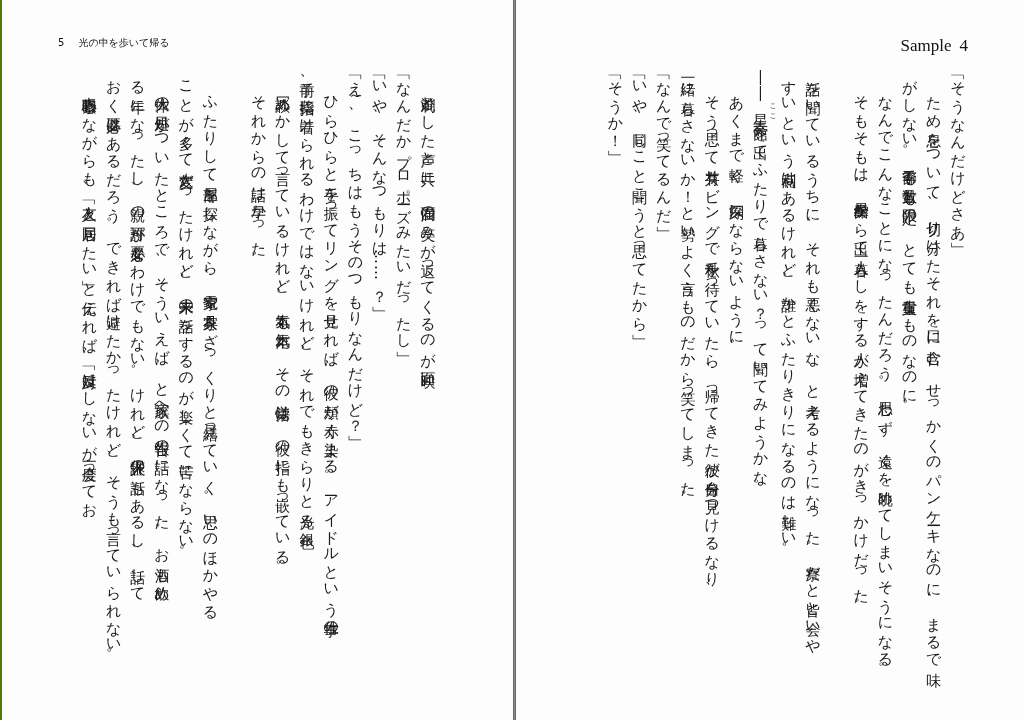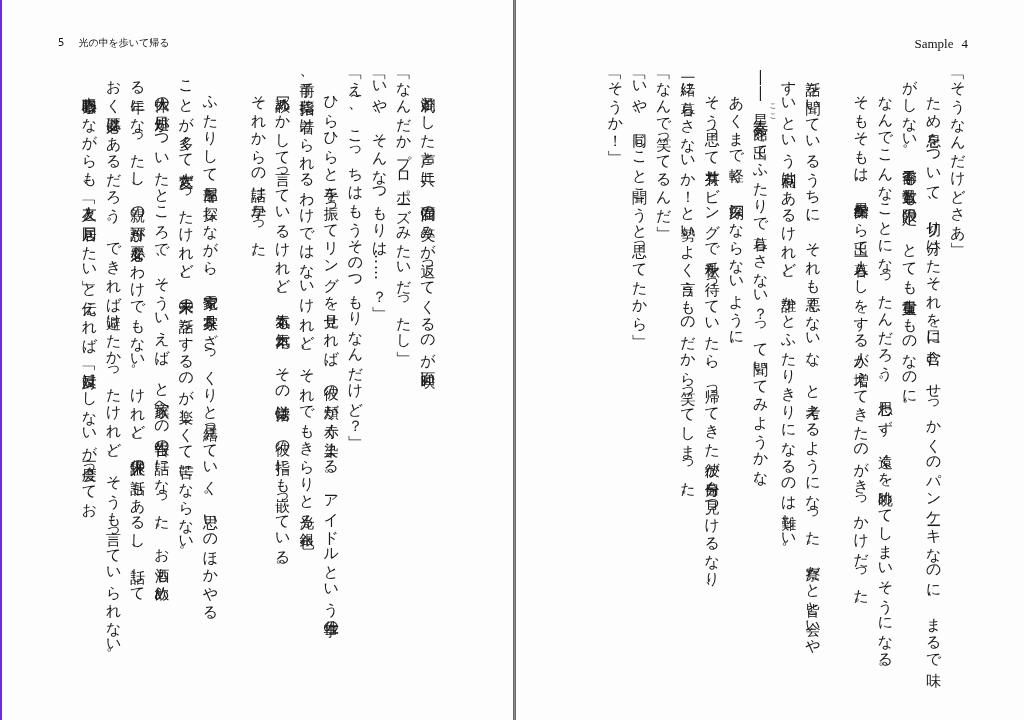--- a/index.html
+++ b/index.html
@@ -8,21 +8,21 @@
       width: 1024px;
       height: 720px;
       overflow: hidden;
       background: #fdfdfd;
     }
     .spread {
       position: relative;
       width: 1024px;
       height: 720px;
       background: #fdfdfd;
-      border-left: 2px solid #6d28d9;
+      border-left: 2px solid #4d7c0f;
       box-sizing: border-box;
     }
     .page {
       position: absolute;
       top: 0;
       height: 720px;
       background: #fdfdfd;
     }
     .page-left { left: 0; width: 511px; }
     .page-right { left: 514px; width: 510px; }
@@ -42,21 +42,21 @@
       white-space: nowrap;
     }
     .header-left {
       left: 56px;
       font-family: "DejaVu Sans", sans-serif;
     }
     .header-left .num { margin-right: 14px; }
     .header-right {
       right: 58px;
       font-family: "Liberation Serif", "DejaVu Serif", serif;
-      font-size: 13px;
+      font-size: 17px;
     }
     .header-right .num { margin-left: 8px; }
 
     .body-text {
       position: absolute;
       top: 70px;
       height: 600px;
       writing-mode: vertical-rl;
       font-family: "DejaVu Sans", sans-serif;
       font-size: 15px;

